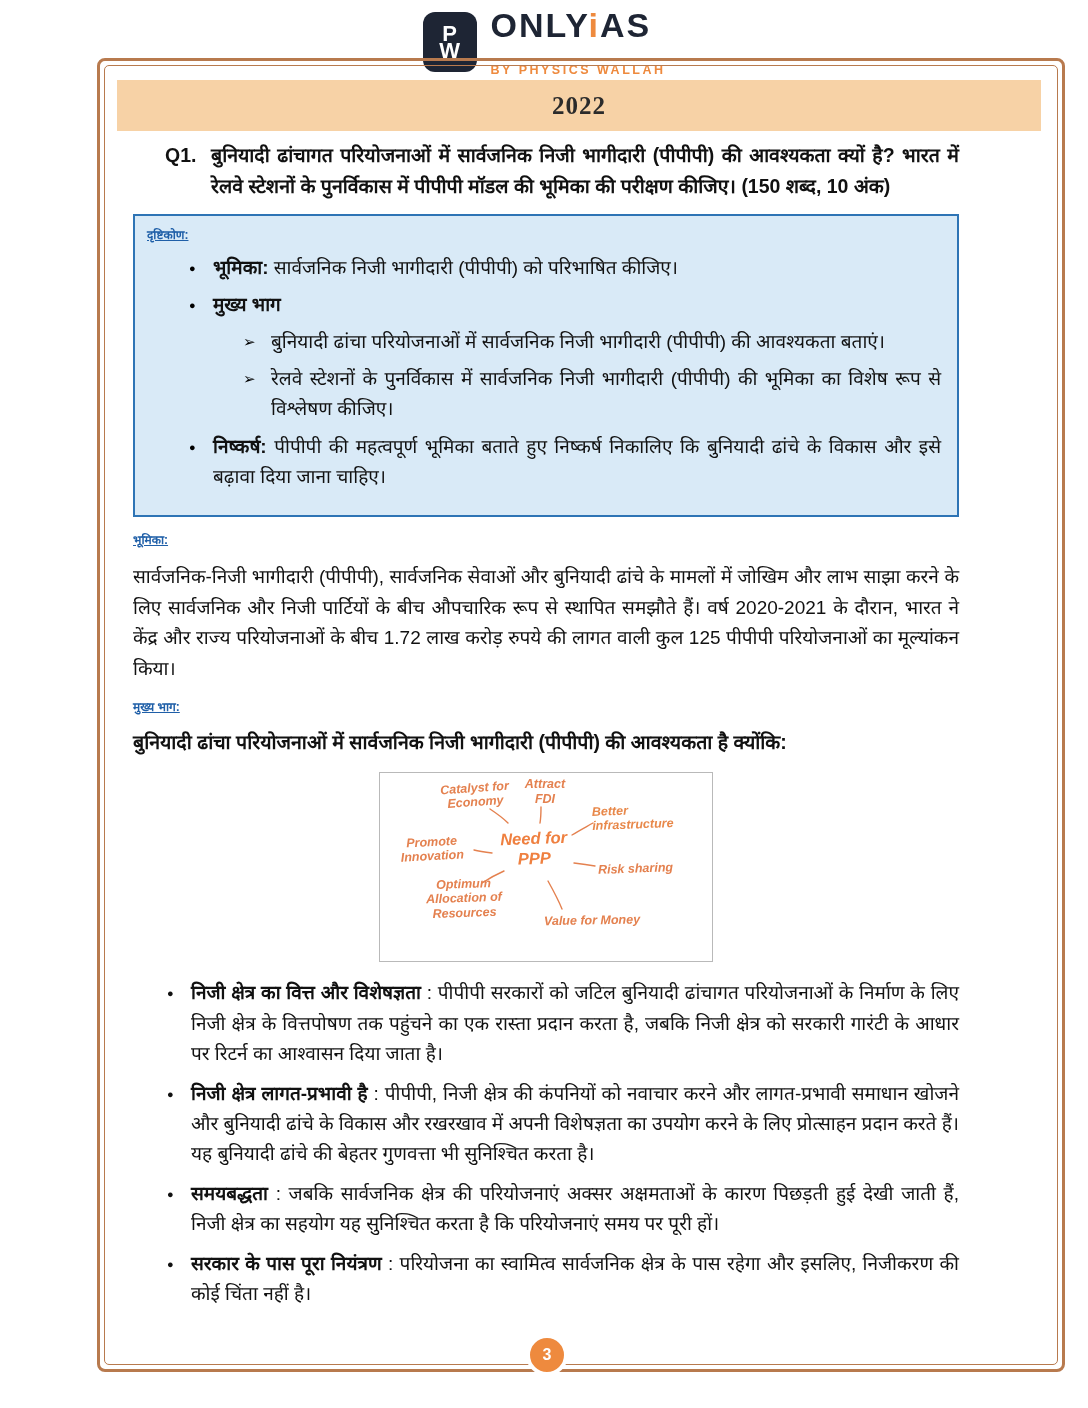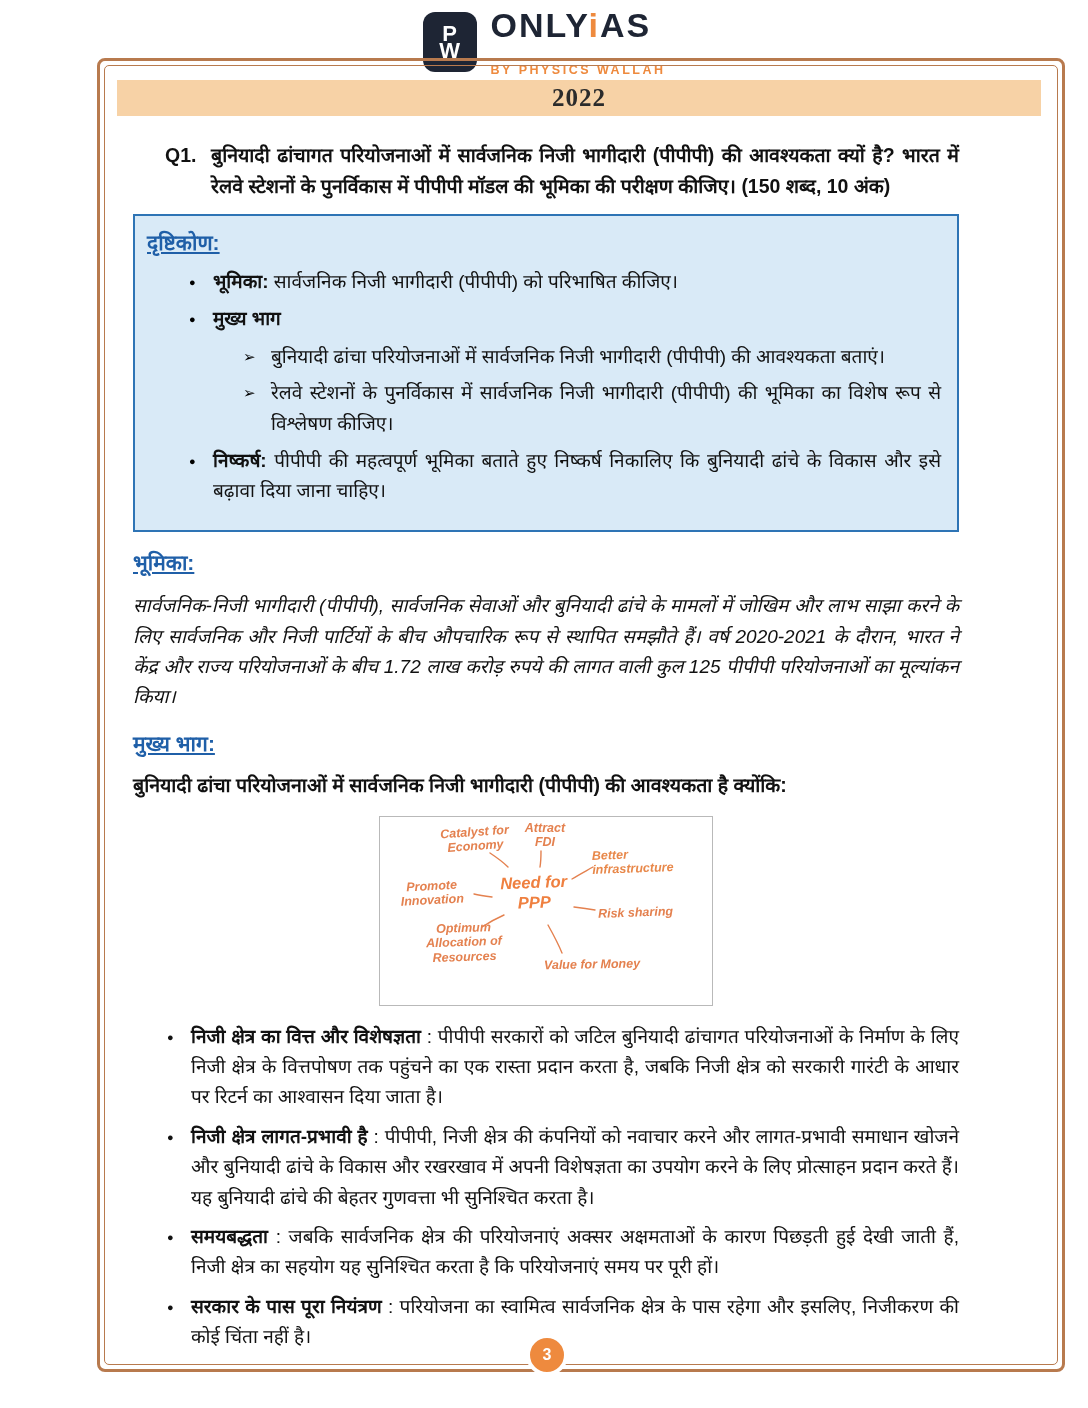--- a/index.html
+++ b/index.html
@@ -14,42 +14,42 @@
   .brandcol{display:flex;flex-direction:column;align-items:flex-start;justify-content:flex-end;}
   .brand{font-size:34px;font-weight:bold;letter-spacing:2px;color:var(--navy,#1b2134);line-height:36px;}
   .brand .idot{color:var(--accent-orange,#ee8a3e);}
   .tagline{font-size:12.5px;font-weight:bold;letter-spacing:2.5px;color:var(--accent-orange,#ee8a3e);margin-top:20px;}
 
   
   .frame-outer{position:absolute;left:97px;top:58px;width:962px;height:1308px;border:3px solid var(--frame,#b87a4e);border-radius:8px;}
   .frame-inner{position:absolute;left:4px;top:4px;right:4px;bottom:4px;border:1.5px solid var(--frame,#b87a4e);border-radius:5px;}
 
   
-  .banner{position:absolute;left:117px;top:80px;width:924px;height:36px;background:var(--banner-bg,#f7d2a6);
+  .banner{position:absolute;left:117px;top:80px;width:924px;height:51px;background:var(--banner-bg,#f7d2a6);
           display:flex;align-items:center;justify-content:center;}
   .banner .yr{font-family:"Liberation Serif","DejaVu Serif",serif;font-weight:bold;font-size:25px;letter-spacing:1px;color:#2b2b2b;}
 
   
   .content{position:absolute;left:133px;top:140px;width:826px;font-size:19px;line-height:1.6;}
   .q-row{display:flex;gap:12px;font-weight:bold;font-size:19.5px;text-align:justify;}
   .q-label{flex:0 0 34px;margin-left:32px;}
   .ans-label{font-weight:bold;margin-top:8px;font-size:20px;}
 
   .approach{margin-top:12px;background:var(--box-blue-bg,#d9eaf7);border:2px solid var(--box-blue-border,#2e74b5);
             padding:10px 16px 16px 12px;}
-  .h-blue{color:var(--heading-blue,#1f5fa8);font-weight:bold;text-decoration:underline;font-size:21px;}
+  .h-blue{color:var(--heading-blue,#1f5fa8);font-weight:bold;text-decoration:underline;font-size:12px;}
   .sec-h{margin:14px 0 4px;}
 
   .b-row{display:flex;gap:14px;margin:7px 0 7px 42px;text-align:justify;}
   .b-row .dot{flex:0 0 10px;font-size:11px;line-height:1;margin-top:10px;color:#000;}
   .sb-row{display:flex;gap:12px;margin:6px 0 6px 96px;text-align:justify;}
   .sb-row .arr{flex:0 0 16px;font-size:15px;margin-top:3px;color:#000;}
   .bold{font-weight:bold;}
 
-  .para{text-align:justify;margin-top:12px;font-style:italic;}
+  .para{text-align:justify;margin-top:12px;}
   .lead-line{font-weight:bold;margin:10px 0 8px;font-size:19.5px;}
 
   
   .mindmap{position:relative;width:332px;height:188px;margin:14px auto 16px auto;border:1px solid #b9b9b9;background:#fff;
            font-style:italic;font-weight:bold;}
   .mm-lines{position:absolute;left:0;top:0;width:332px;height:188px;}
   .mm-node{position:absolute;font-size:12.5px;line-height:1.15;color:var(--mindmap-orange,#e4814f);}
   .mm-n0{left:52px;top:8px;width:86px;text-align:center;transform:rotate(-4deg);}
   .mm-n1{left:136px;top:4px;width:58px;text-align:center;}
   .mm-n2{left:212px;top:30px;width:108px;transform:rotate(-2deg);color:#e8884a;}

